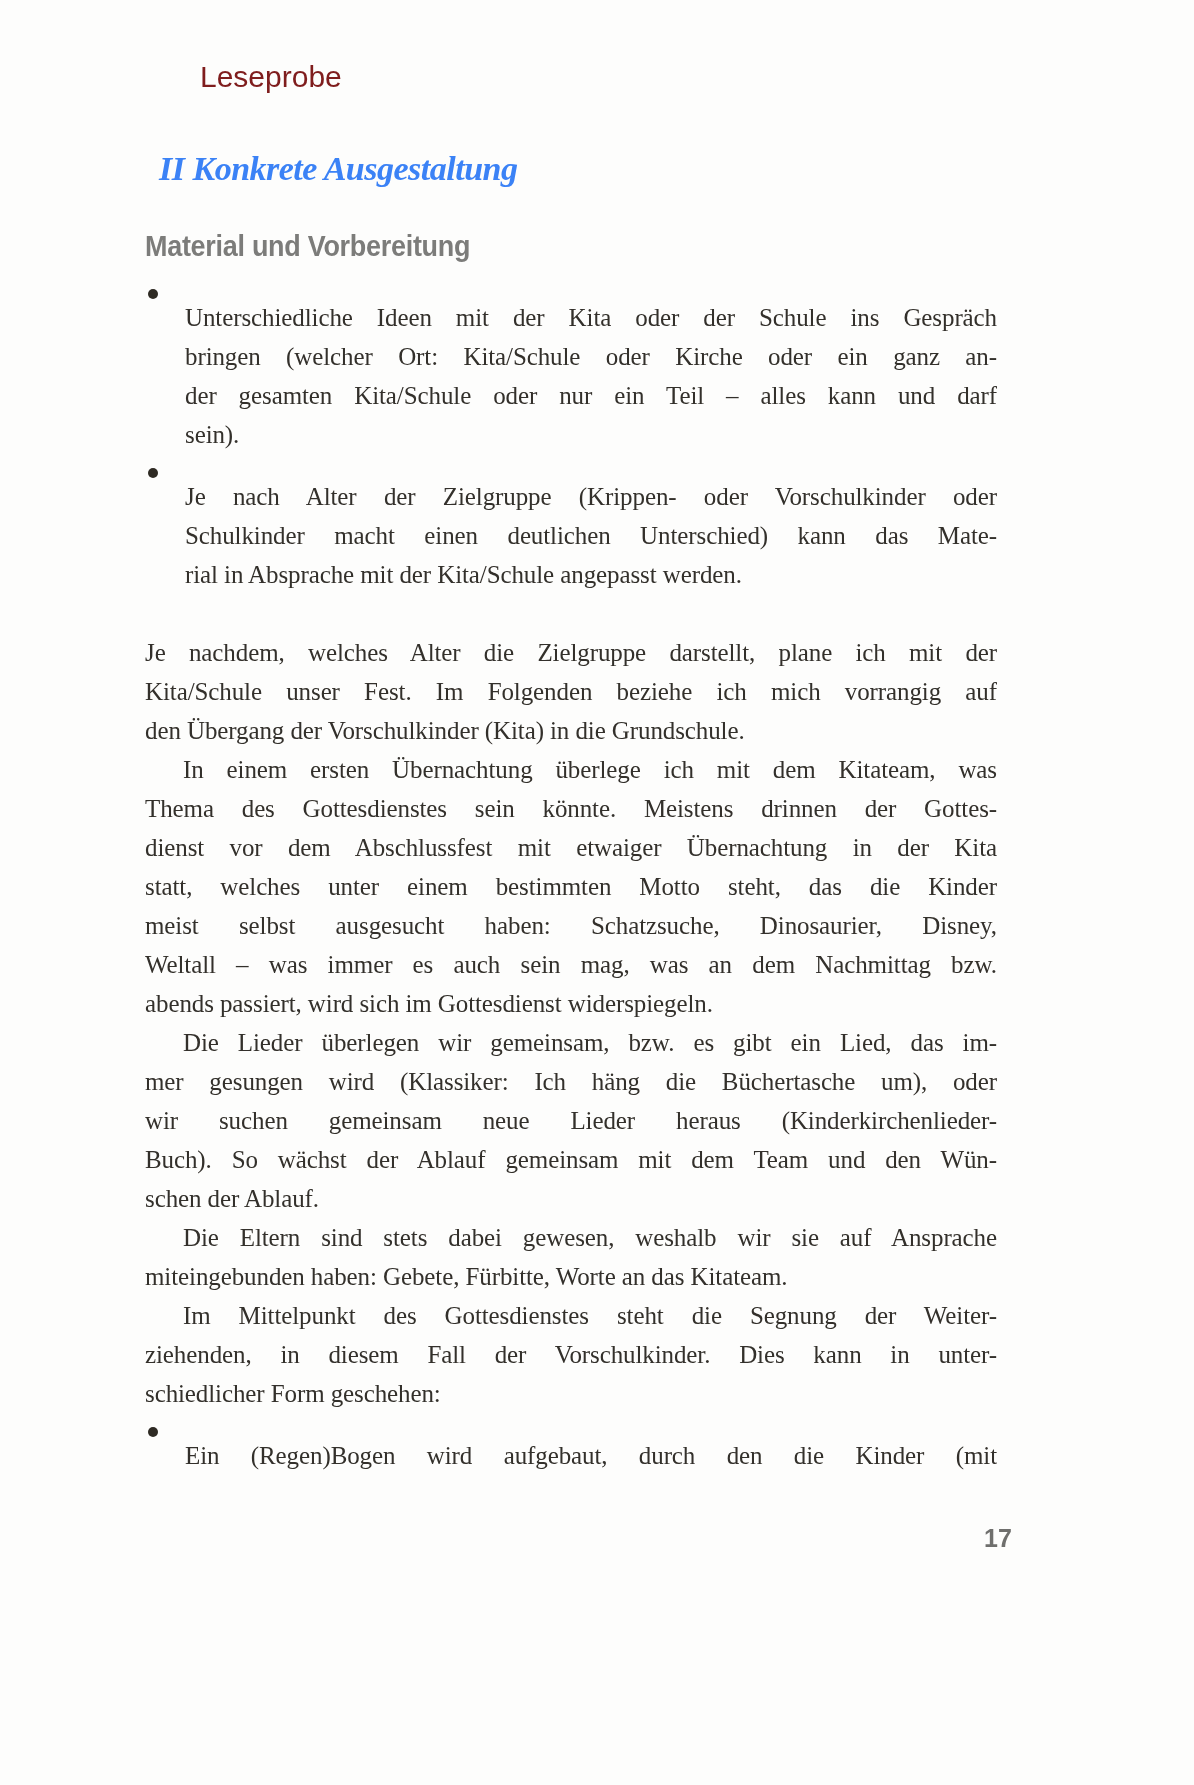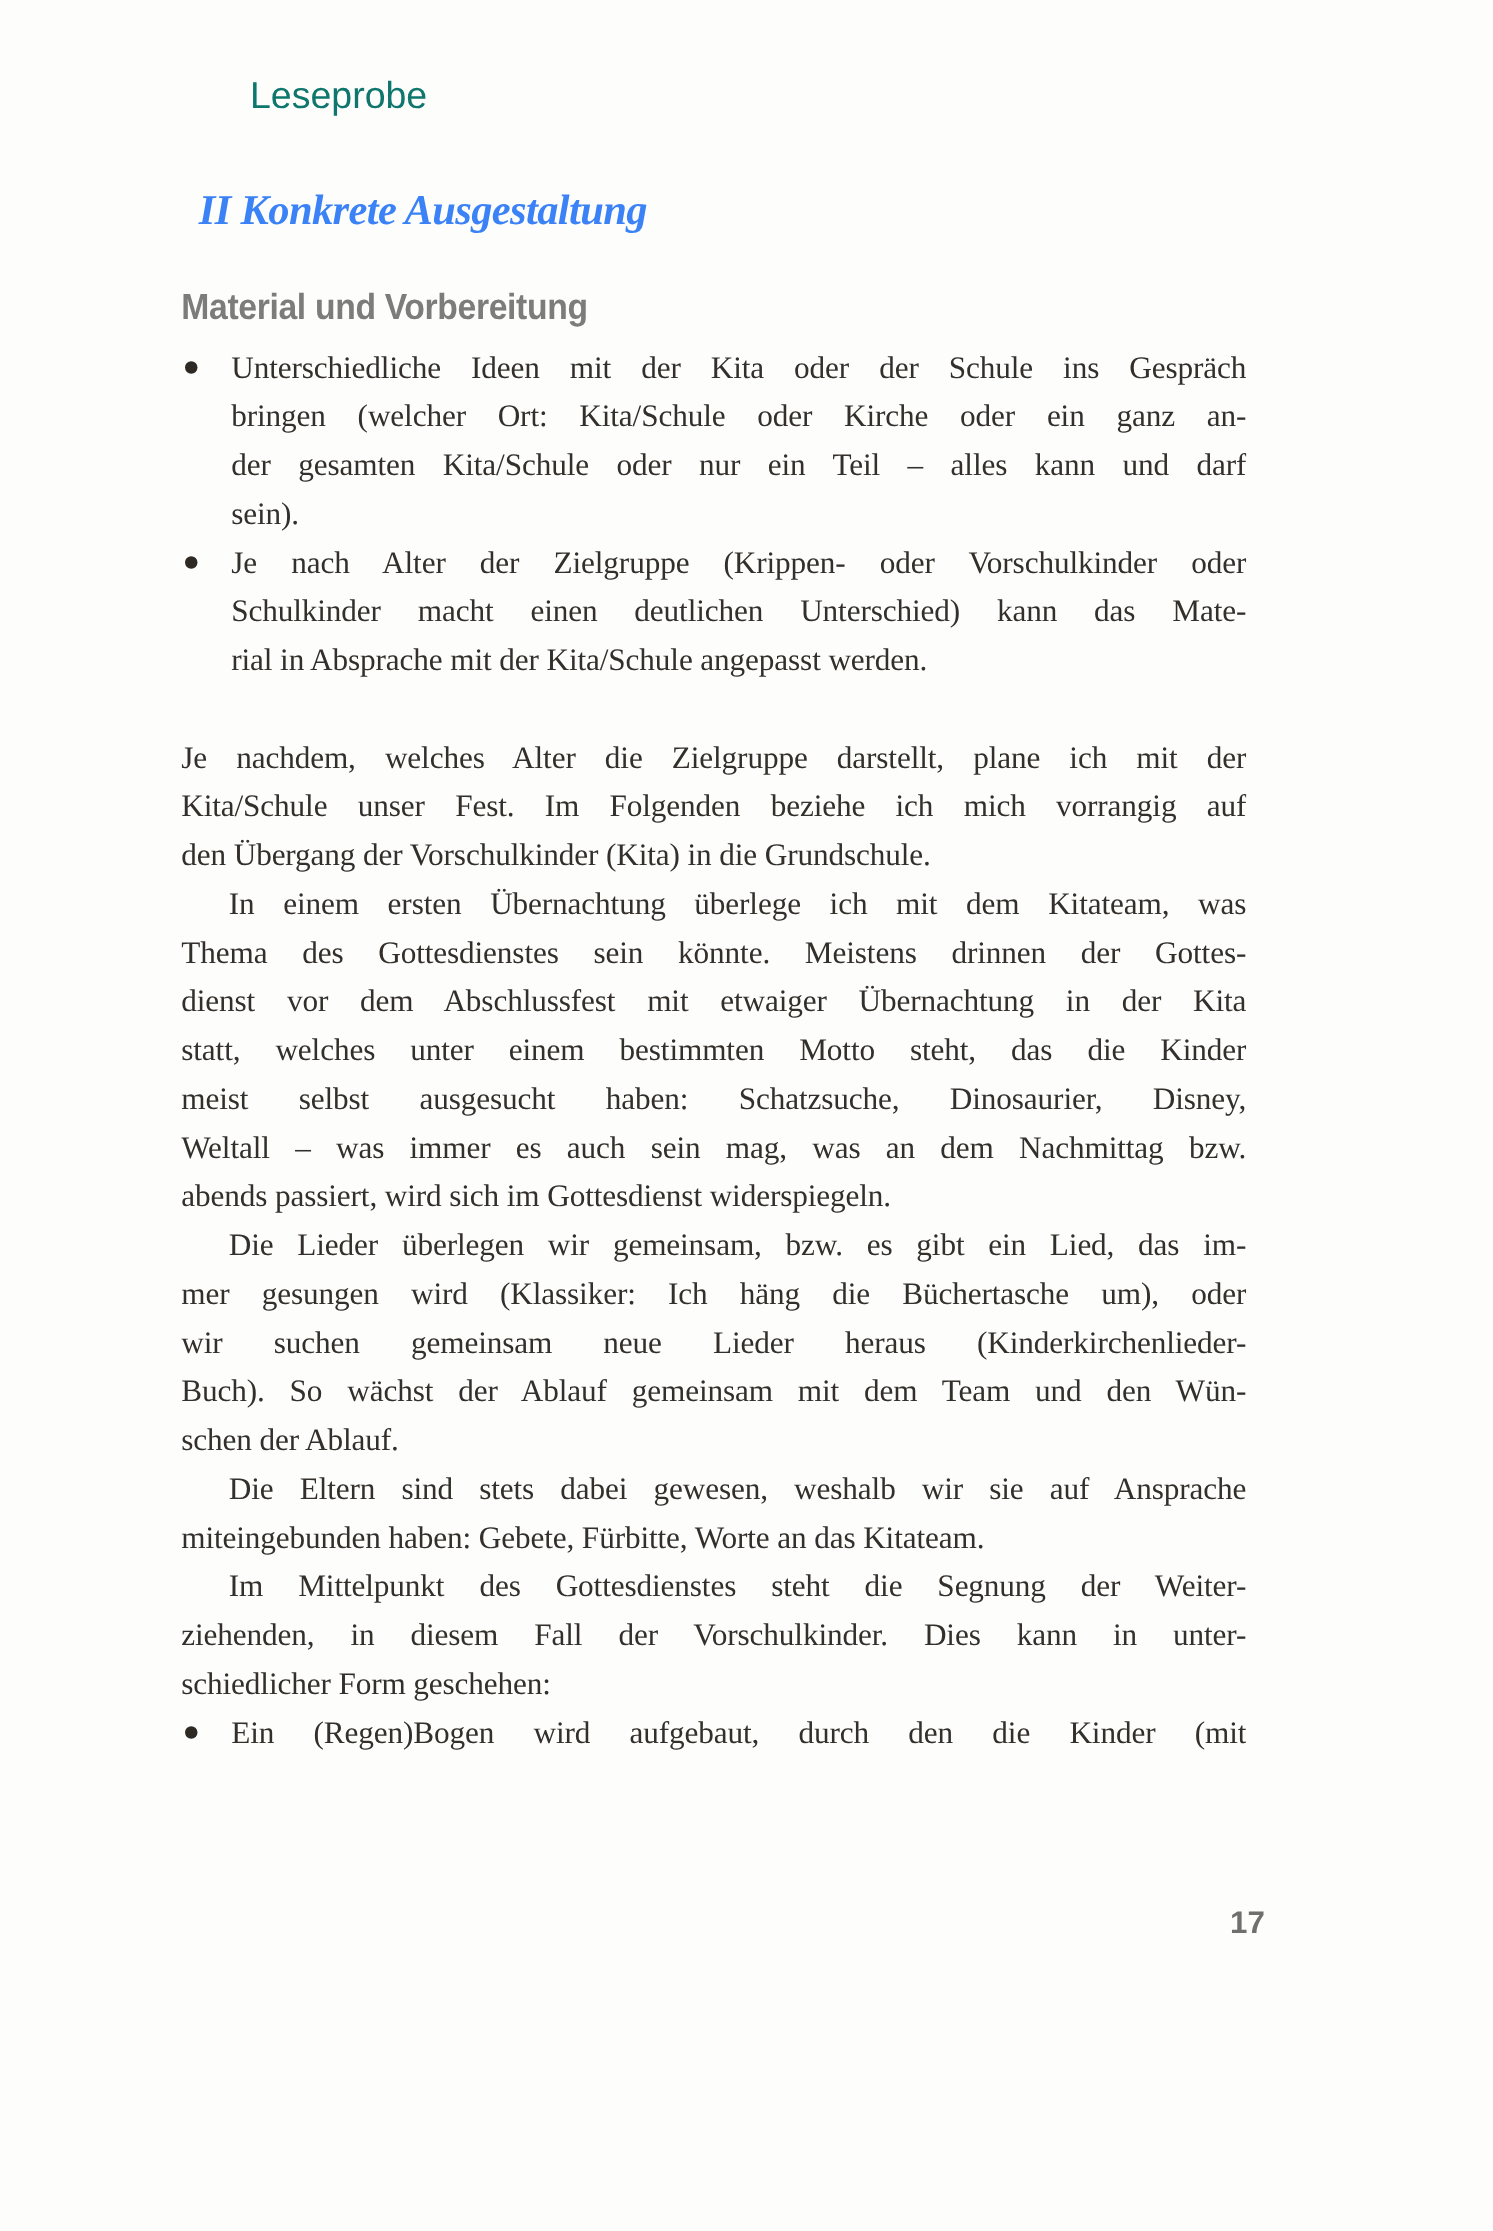--- a/index.html
+++ b/index.html
@@ -18,21 +18,21 @@
   .page{
     position:relative;
     width:1194px;height:1785px;
     background:var(--bg);
     overflow:hidden;
   }
   .leseprobe{
     position:absolute;left:200px;top:60px;
     font-family:"Liberation Sans", sans-serif;
     font-size:30px;line-height:34px;
-    color:#0f766e;
+    color:#7f1d1d;
   }
   .chapter-title{
     position:absolute;left:145px;top:133px;margin:14px;
     font-family:"Liberation Serif", serif;
     font-style:italic;font-weight:bold;
     font-size:34px;line-height:44px;
     color:#3b82f6;
     letter-spacing:-0.5px;
   }
   .section-heading{
@@ -60,21 +60,21 @@
     flex:0 0 40px;
     position:relative;
     height:39px;
   }
   .marker::before{
     content:"";
     position:absolute;left:3px;top:14px;
     width:10px;height:10px;border-radius:50%;
     background:#2e2a23;
   }
-  .bullet-body{flex:1 1 auto;min-width:0;}
+  .bullet-body{flex:1 1 auto;min-width:0;margin-top:23px;}
   .line{
     height:39px;
     overflow:hidden;
   }
   .line.j{text-align:justify;}
   .line.j::after{
     content:"";
     display:inline-block;
     width:100%;
     height:0;

